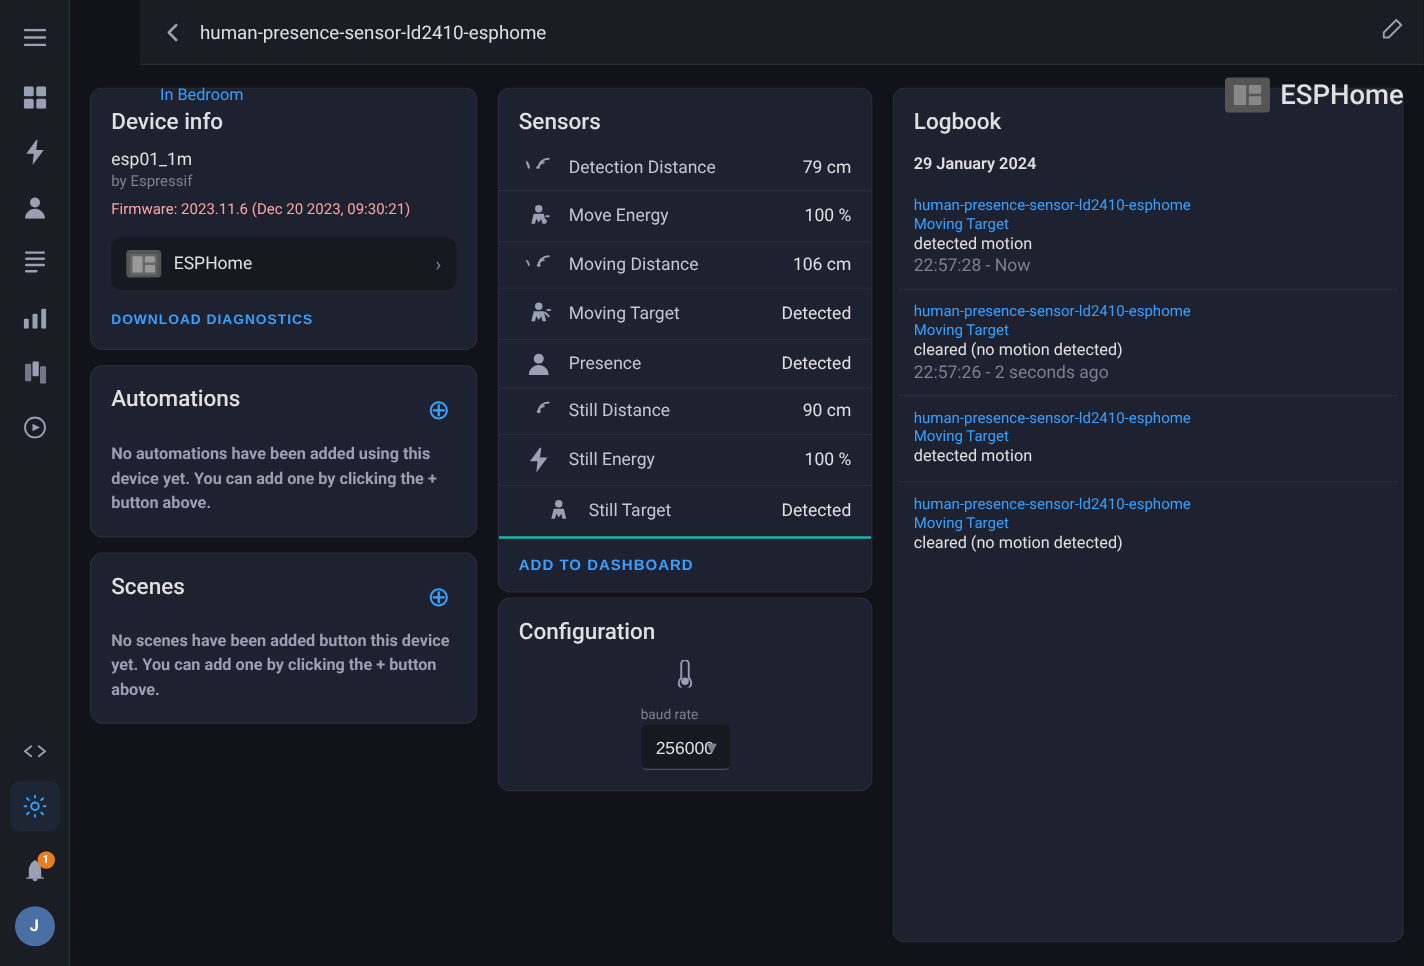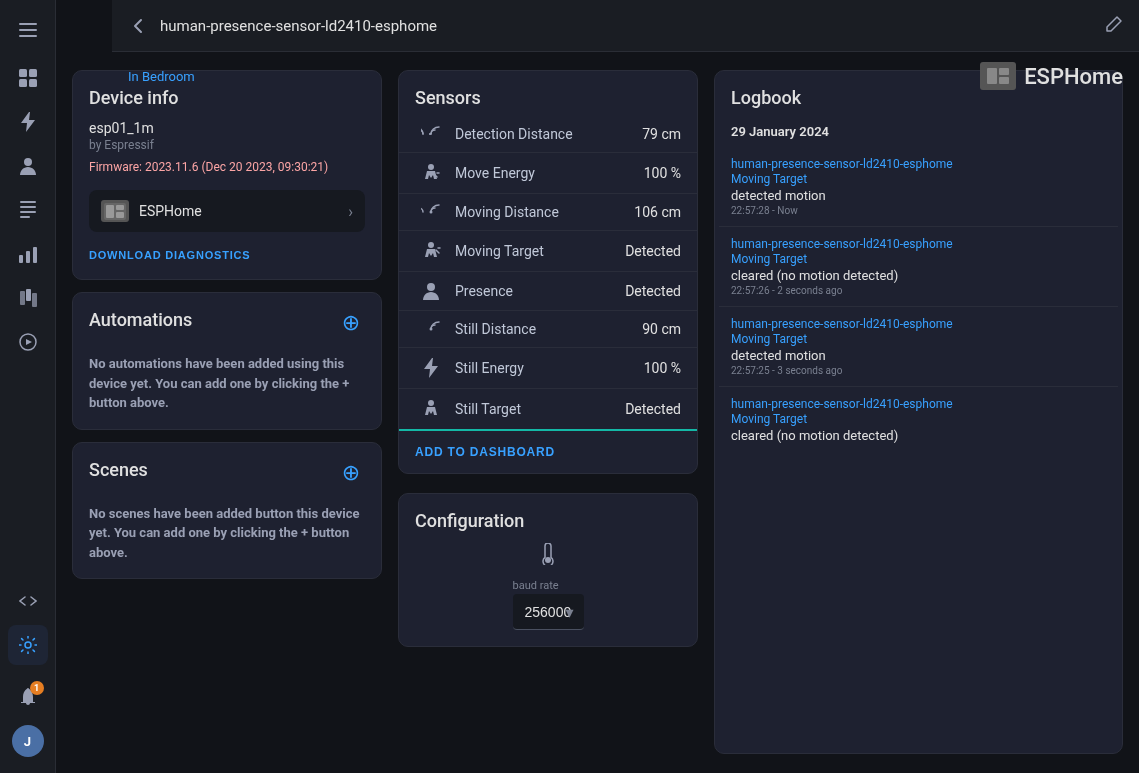--- a/index.html
+++ b/index.html
@@ -223,21 +223,21 @@
       font-size: 11px;
       font-weight: 600;
       letter-spacing: 0.8px;
       cursor: pointer;
       border: none;
       background: none;
       padding: 0;
     }
     .section-header {
       display: flex;
-      align-items: flex-start;
+      align-items: flex-end;
       justify-content: space-between;
       margin-bottom: 12px;
     }
     .add-btn {
       width: 28px;
       height: 28px;
       background: none;
       border: none;
       color: #38a1ff;
       font-size: 22px;
@@ -253,21 +253,21 @@
       line-height: 1.5;
       font-weight: bold;
     }
 
     
     .col-mid {
       width: 300px;
       flex-shrink: 0;
       display: flex;
       flex-direction: column;
-      gap: 19px;
+      gap: 4px;
       overflow-y: auto;
     }
 
     .sensors-card {
       background: #1e2130;
       border-radius: 10px;
       border: 1px solid #2a2d3a;
       overflow: hidden;
     }
     .sensors-card-title {
@@ -407,21 +407,21 @@
     .logbook-state-name {
       font-size: 12px;
       color: #38a1ff;
     }
     .logbook-message {
       font-size: 13px;
       color: #e0e0e0;
       margin: 2px 0;
     }
     .logbook-time {
-      font-size: 10px;
+      font-size: 14px;
       color: #7a8090;
     }
 
     
     ::-webkit-scrollbar { width: 6px; }
     ::-webkit-scrollbar-track { background: #161920; }
     ::-webkit-scrollbar-thumb { background: #3a3d4a; border-radius: 3px; }
   </style>
 </head>
 <body>
@@ -667,21 +667,21 @@
         <div class="sensor-row">
           <div class="sensor-icon">
             <svg width="14" height="20" viewBox="0 0 14 20" fill="none">
               <path d="M8 0L0 11h6l-1 9 9-12H8l1-8z" fill="#9aa0b4"></path>
             </svg>
           </div>
           <div class="sensor-name">Still Energy</div>
           <div class="sensor-value">100 %</div>
         </div>
 
-        <div class="sensor-row" style="border-bottom:none;">
+        <div class="sensor-row" style="border-bottom:none;margin-left:16px;">
           <div class="sensor-icon">
             <svg width="20" height="20" viewBox="0 0 20 20" fill="none">
               <circle cx="10" cy="4" r="3" fill="#9aa0b4"></circle>
               <path d="M6 8l-2 8h3l1-4 2 3 2-3 1 4h3l-2-8H6z" fill="#9aa0b4"></path>
             </svg>
           </div>
           <div class="sensor-name">Still Target</div>
           <div class="sensor-value">Detected</div>
         </div>
 
@@ -730,21 +730,20 @@
             <div class="logbook-entity">human-presence-sensor-ld2410-esphome</div>
             <div class="logbook-state-name">Moving Target</div>
             <div class="logbook-message">cleared (no motion detected)</div>
             <div class="logbook-time">22:57:26 - 2 seconds ago</div>
           </div>
 
           <div class="logbook-entry">
             <div class="logbook-entity">human-presence-sensor-ld2410-esphome</div>
             <div class="logbook-state-name">Moving Target</div>
             <div class="logbook-message">detected motion</div>
-            <div class="logbook-time">22:57:25 - 3 seconds ago</div>
           </div>
 
           <div class="logbook-entry">
             <div class="logbook-entity">human-presence-sensor-ld2410-esphome</div>
             <div class="logbook-state-name">Moving Target</div>
             <div class="logbook-message">cleared (no motion detected)</div>
           </div>
 
         </div>
       </div>

